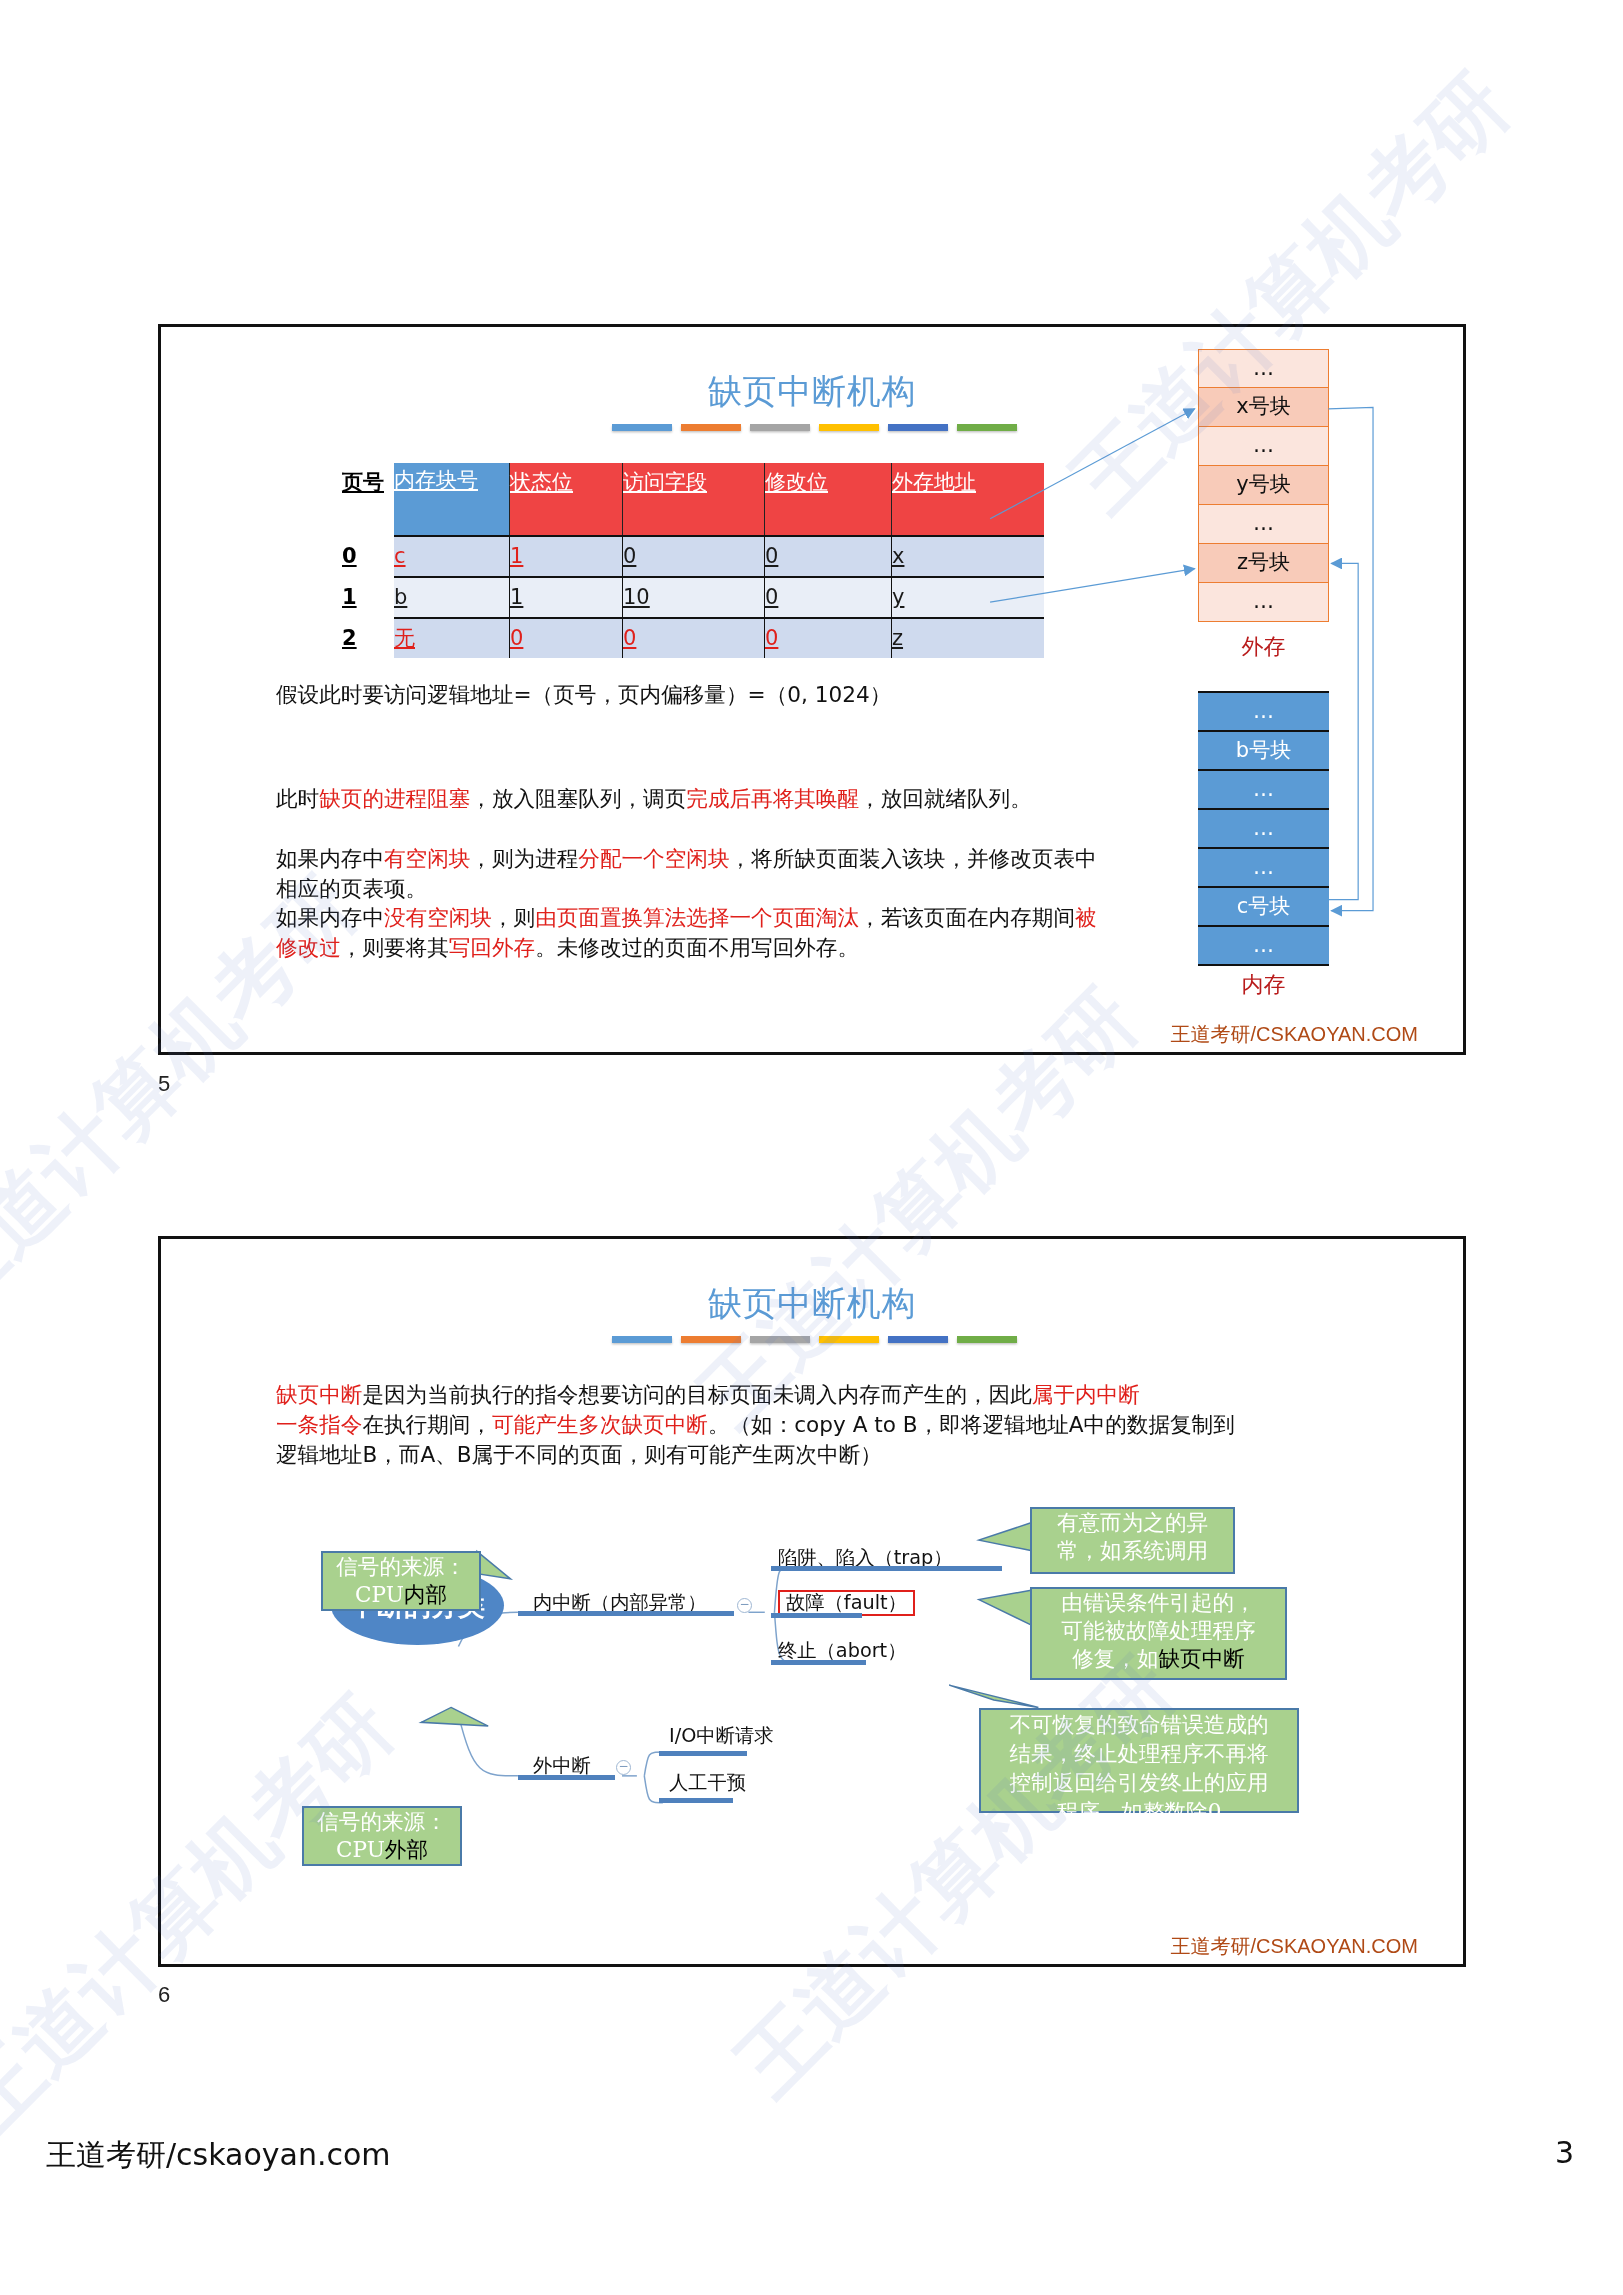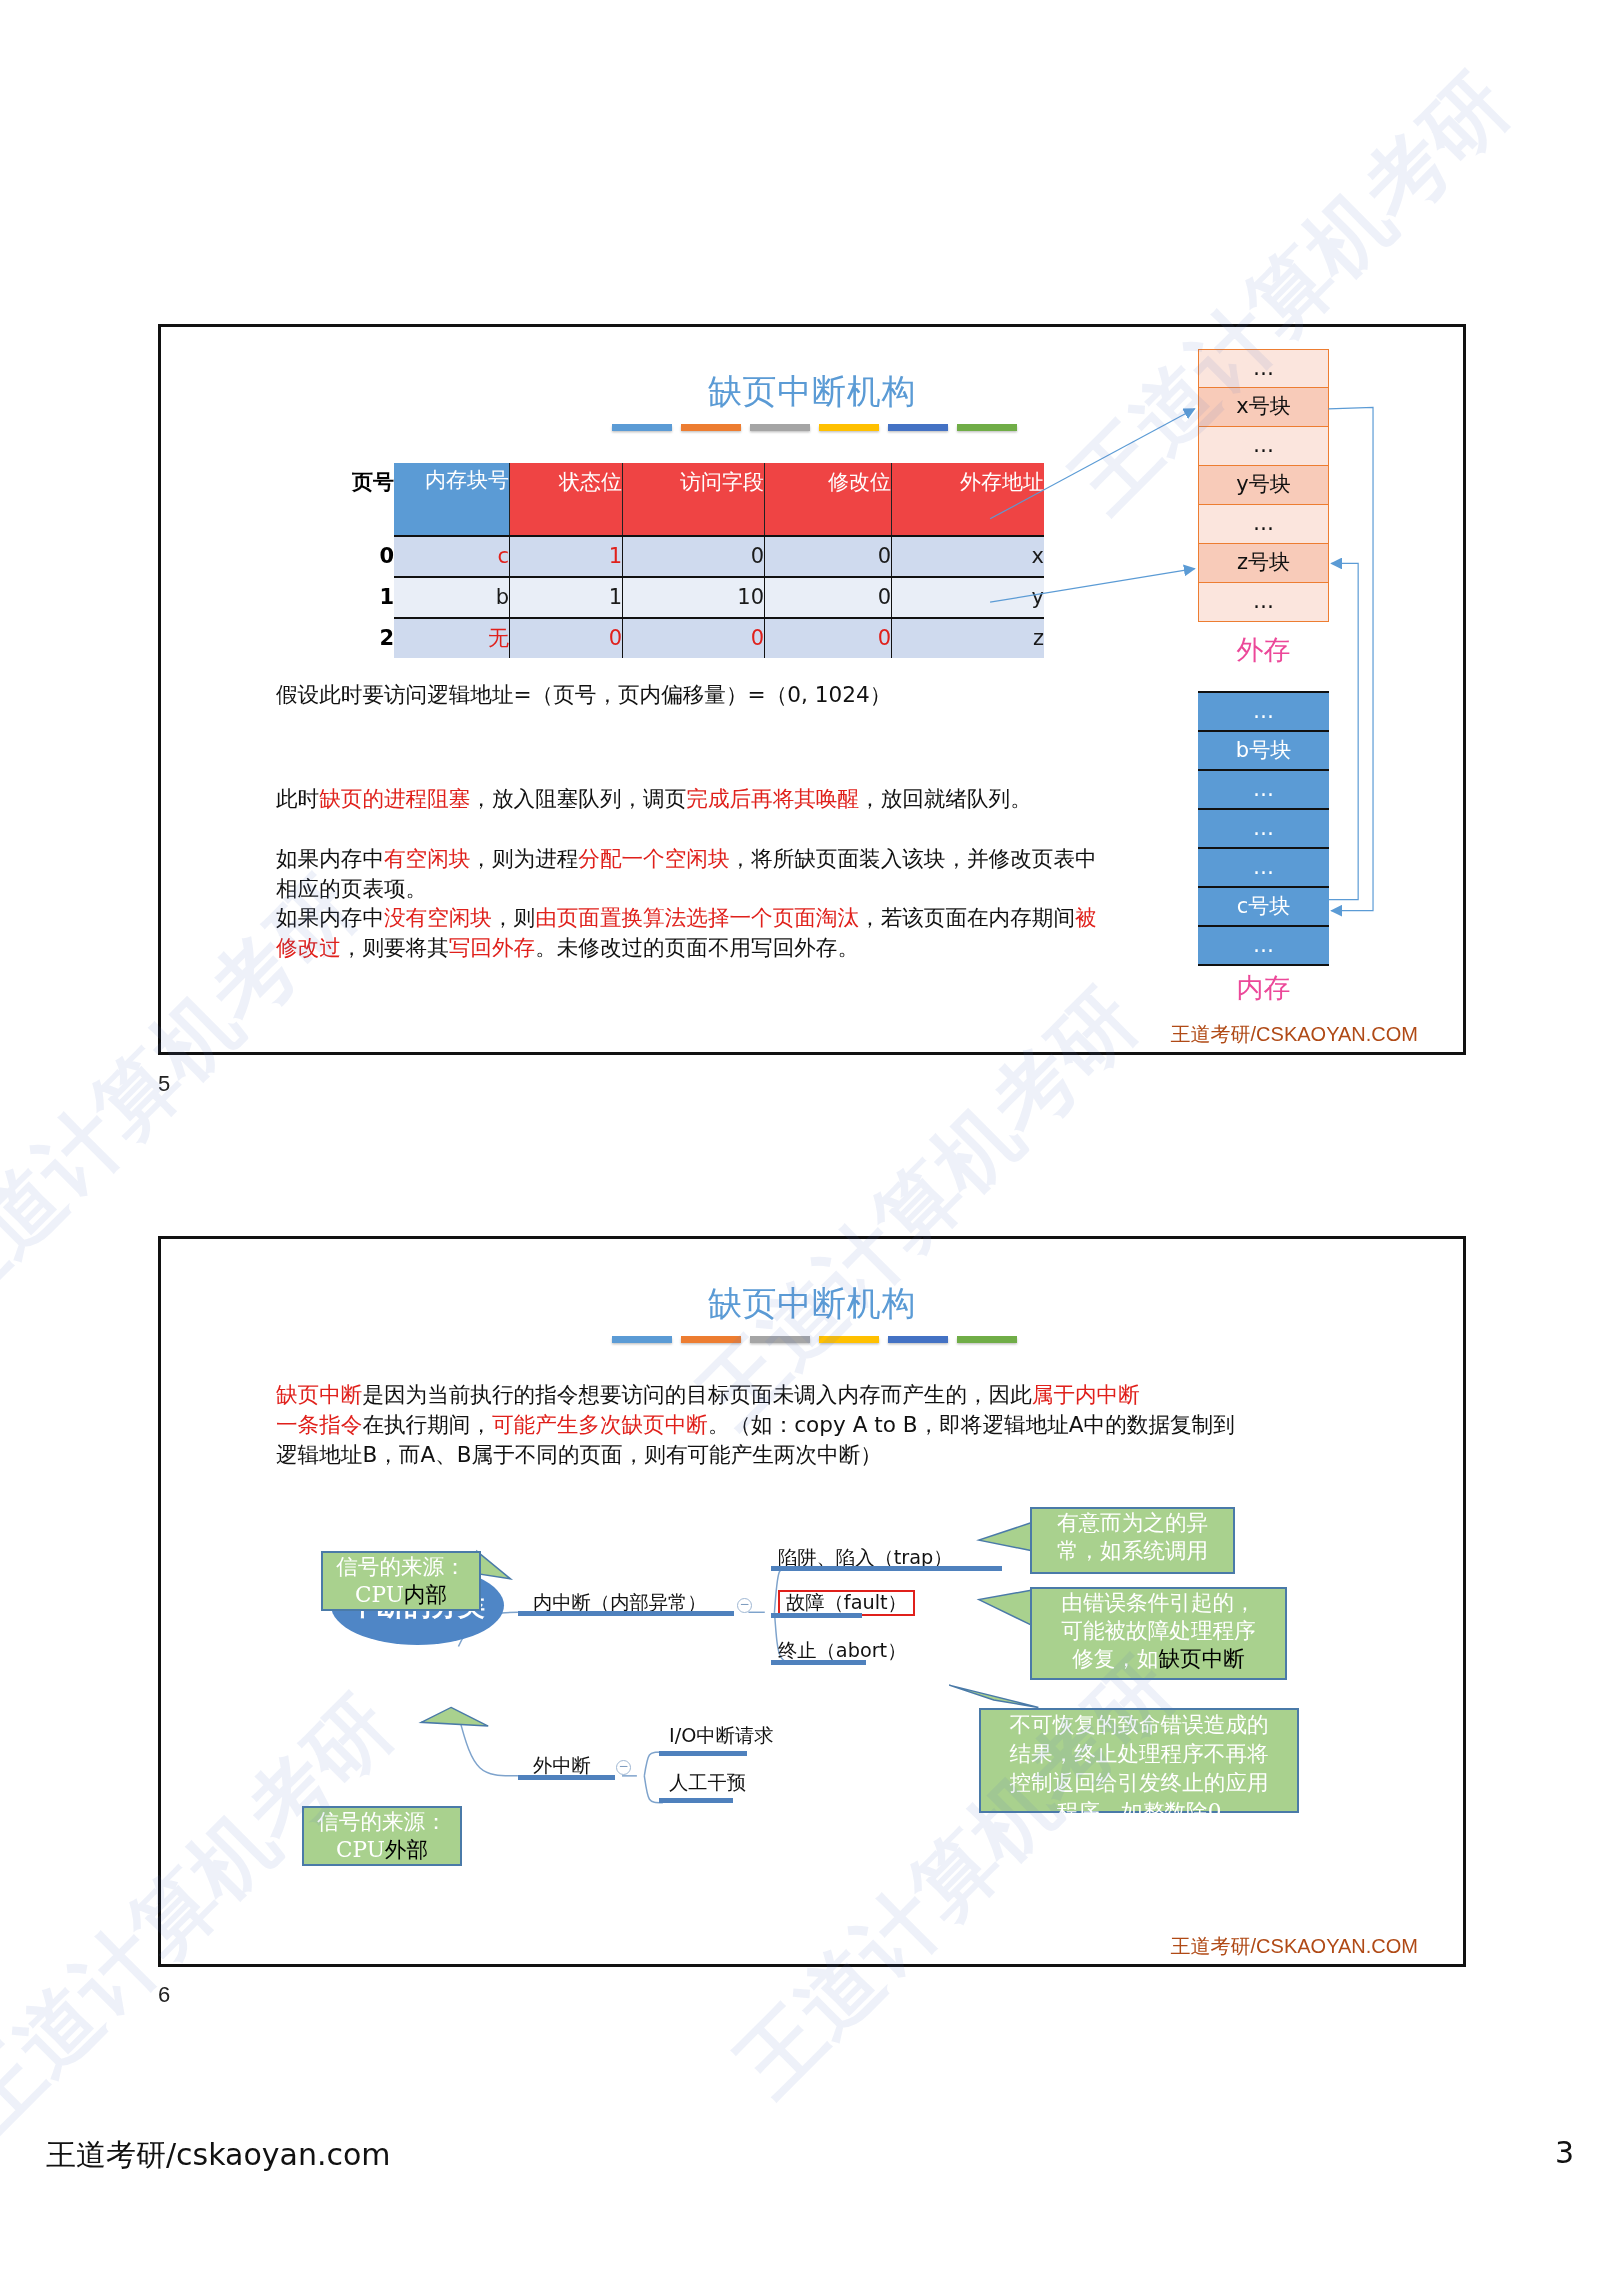--- a/index.html
+++ b/index.html
@@ -19,42 +19,42 @@
   .title-bars { position:absolute; top:97px; left:451px; display:flex; gap:9px; }
   .title-bars span { display:block; width:60px; height:7.4px; box-shadow:0 2.2px 2.2px rgba(0,0,0,0.25); }
   .slide-footer {
     position:absolute; right:45px; bottom:4.5px; font-size:20px; color:#b04a16;
     font-family:"Liberation Sans",sans-serif;
   }
   .red { color:#e0201b; }
 
   
   .pt { position:absolute; left:181px; top:136px; border-collapse:collapse; }
-  .pt td, .pt th { text-align:right; font-size:21px; padding:0; }
+  .pt td, .pt th { text-align:left; font-size:21px; padding:0;text-decoration:underline; }
   .pt th { color:#fff; font-weight:normal; height:67px; vertical-align:top; padding-top:4.5px; }
   .pt th.rowhdr { background:transparent; color:#000; font-weight:bold; width:52px; }
   .pt th.blue { background:#5b9bd5; width:115px; line-height:25px; }
   .pt th.orange { background:#ef4444; border-left:1.5px solid #222; }
   .pt td.idx { font-weight:bold; font-size:21px; width:52px; color:#000; background:#fff; }
   .pt td.cell { height:39px; border-top:2.2px solid #111; border-left:1.5px solid #111; }
   .pt tr.odd td.cell { background:#cfdaee; }
   .pt tr.even td.cell { background:#e9eef7; }
   .pt td.first { border-left:none; }
 
   .para { position:absolute; left:115px; font-size:21.6px; line-height:30px; color:#111; }
 
   
   .stack { position:absolute; width:131px; }
   .stack .blk { height:37px; box-sizing:border-box; text-align:center; line-height:37px; font-size:21px; }
   .ext .blk { border:1.5px solid #ed7d31; border-top:none; background:#fbe5dd; color:#111; }
   .ext .blk:first-child { border-top:1.5px solid #ed7d31; }
   .ext .blk.named { background:#f8cbb9; }
   .mem .blk { background:#5b9bd5; color:#fff; border-top:2.2px solid #111; }
   .mem .blk:last-child { border-bottom:2.2px solid #111; }
-  .stack-label { position:absolute; font-size:27px; color:#ec4899; width:131px; text-align:center; }
+  .stack-label { position:absolute; font-size:22px; color:#b91c1c; width:131px; text-align:center; }
 
   
   .node-text { position:absolute; font-size:19.3px; color:#111; white-space:nowrap; }
   .uline { position:absolute; height:5.2px; background:#4f81bd; }
   .callout {
     position:absolute; background:#a9d18e; border:2.2px solid #4a7aa8; box-sizing:border-box;
     color:#fff; font-size:21.6px; text-align:center; line-height:28px;
     font-family:"DejaVu Serif","Liberation Serif",serif;
   }
   .callout .red { color:#000000; }

